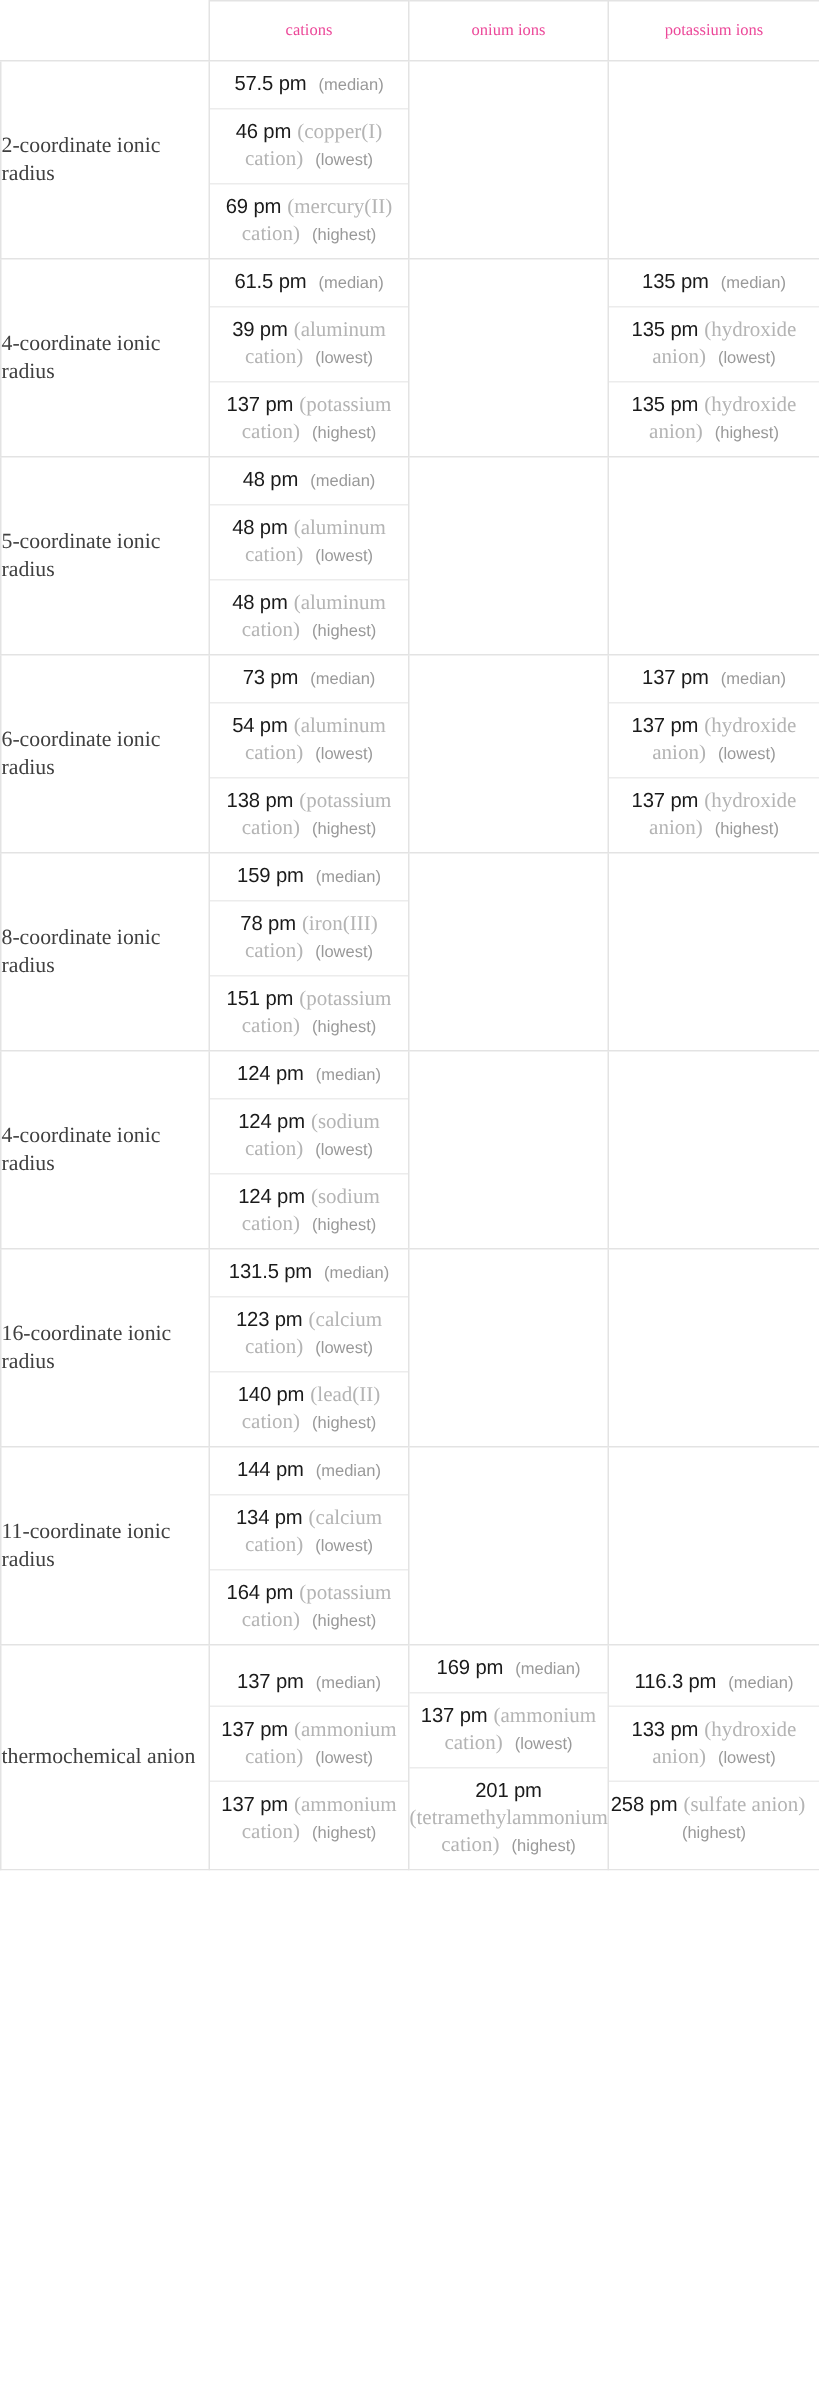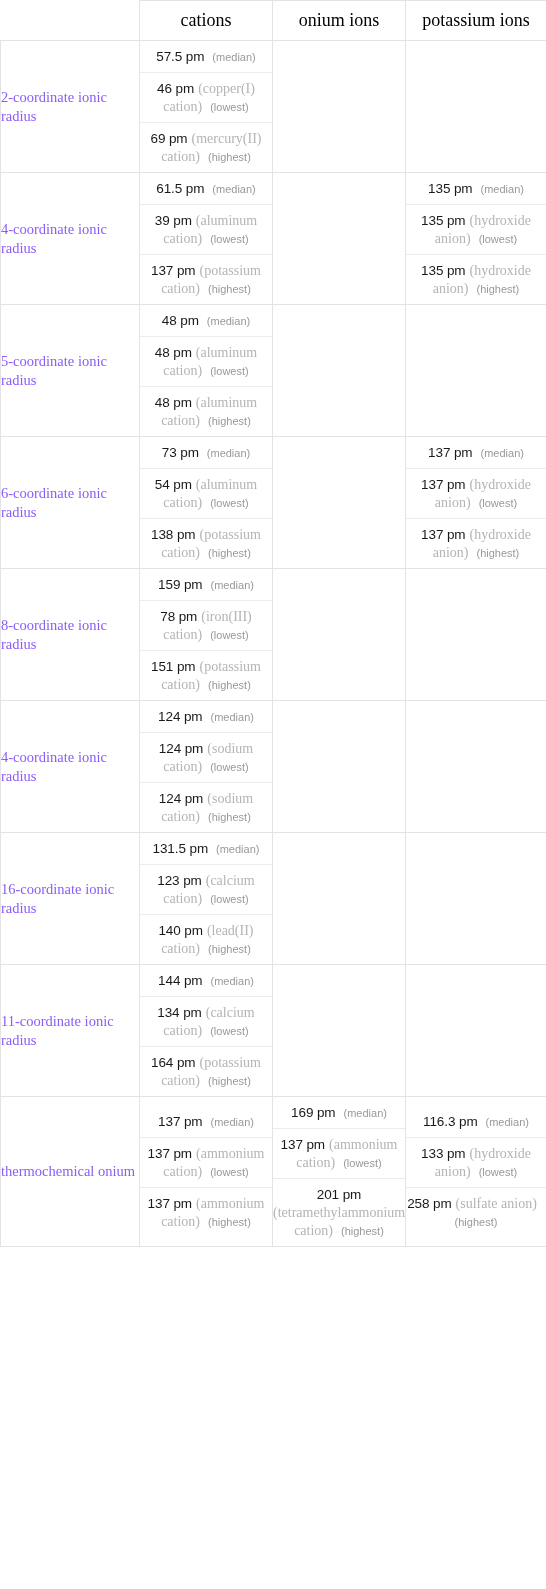--- a/index.html
+++ b/index.html
@@ -24,35 +24,35 @@
 
   table.props th, table.props td {
     border: 1px solid #e3e3e3;
     vertical-align: middle;
     padding: 0;
     background: #ffffff;
   }
   table.props th.colhead {
     font-weight: normal;
     font-family: "Liberation Serif", serif;
-    font-size: 18px;
-    color: #000000;
+    font-size: 11px;
+    color: #ec4899;
     text-align: center;
     height: 33px;
     line-height: 1.2;
     padding: 3px 4px;
   }
   table.props th.corner {
     border-top-color: #ffffff;
     border-left-color: #ffffff;
   }
   td.rowlabel {
     font-family: "Liberation Serif", serif;
     font-size: 14.5px;
-    color: #8b5cf6;
+    color: #404040;
     line-height: 1.28;
     padding: 6px 9px 6px 11px;
     text-align: left;
   }
   td.datacell {
     padding: 7px 8px 7px 8px;
     vertical-align: middle;
   }
   td.empty { padding: 0; }
 
@@ -203,21 +203,21 @@
           <div class="stack">
             <div class="entry"><span class="val">144 pm</span> <span class="qual">(median)</span></div>
             <div class="entry"><span class="val">134 pm</span> <span class="species">(calcium cation)</span> <span class="qual">(lowest)</span></div>
             <div class="entry"><span class="val">164 pm</span> <span class="species">(potassium cation)</span> <span class="qual">(highest)</span></div>
           </div>
         </td>
         <td class="datacell empty"></td>
         <td class="datacell empty"></td>
       </tr>
       <tr>
-        <td class="rowlabel">thermochemical onium</td>
+        <td class="rowlabel">thermochemical anion</td>
         <td class="datacell">
           <div class="stack">
             <div class="entry"><span class="val">137 pm</span> <span class="qual">(median)</span></div>
             <div class="entry"><span class="val">137 pm</span> <span class="species">(ammonium cation)</span> <span class="qual">(lowest)</span></div>
             <div class="entry"><span class="val">137 pm</span> <span class="species">(ammonium cation)</span> <span class="qual">(highest)</span></div>
           </div>
         </td>
         <td class="datacell">
           <div class="stack">
             <div class="entry"><span class="val">169 pm</span> <span class="qual">(median)</span></div>

